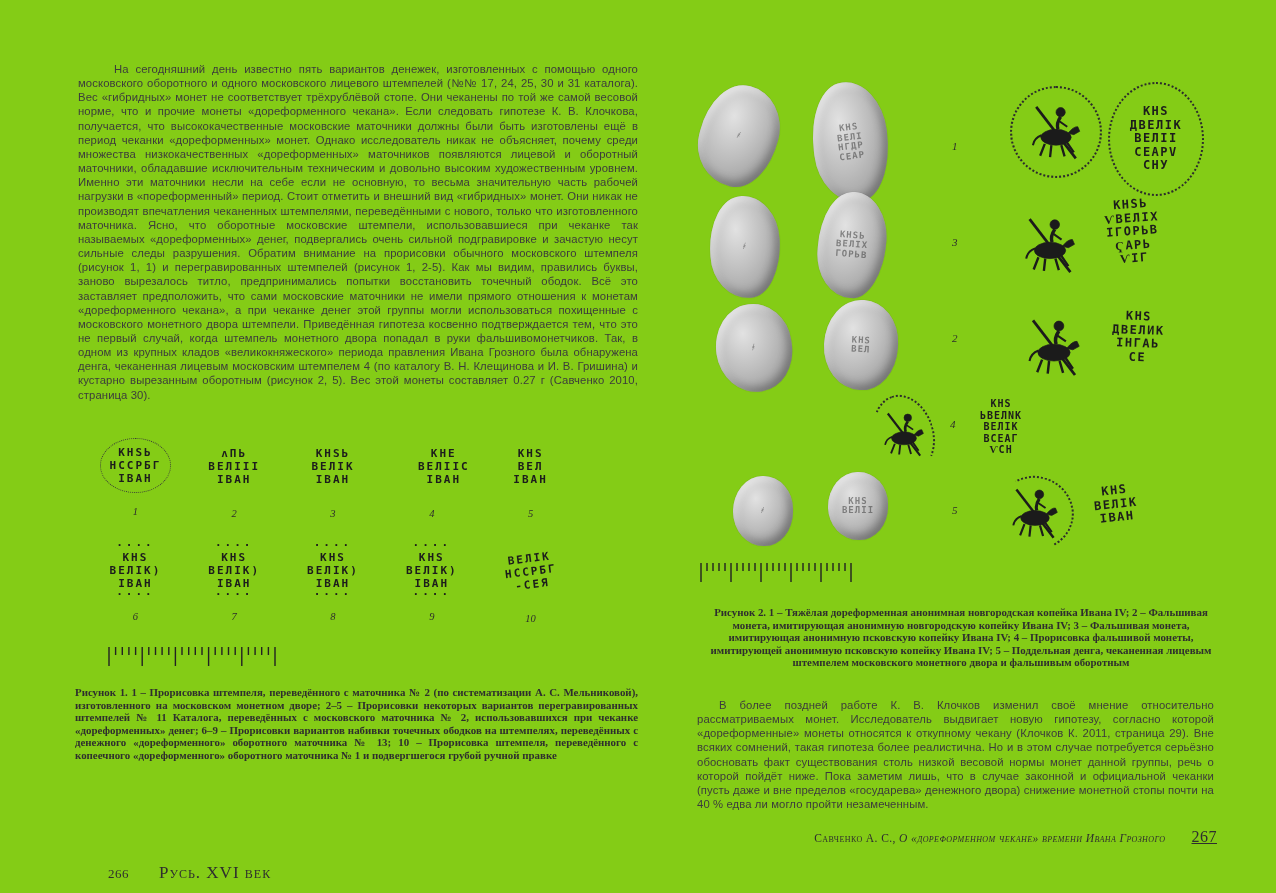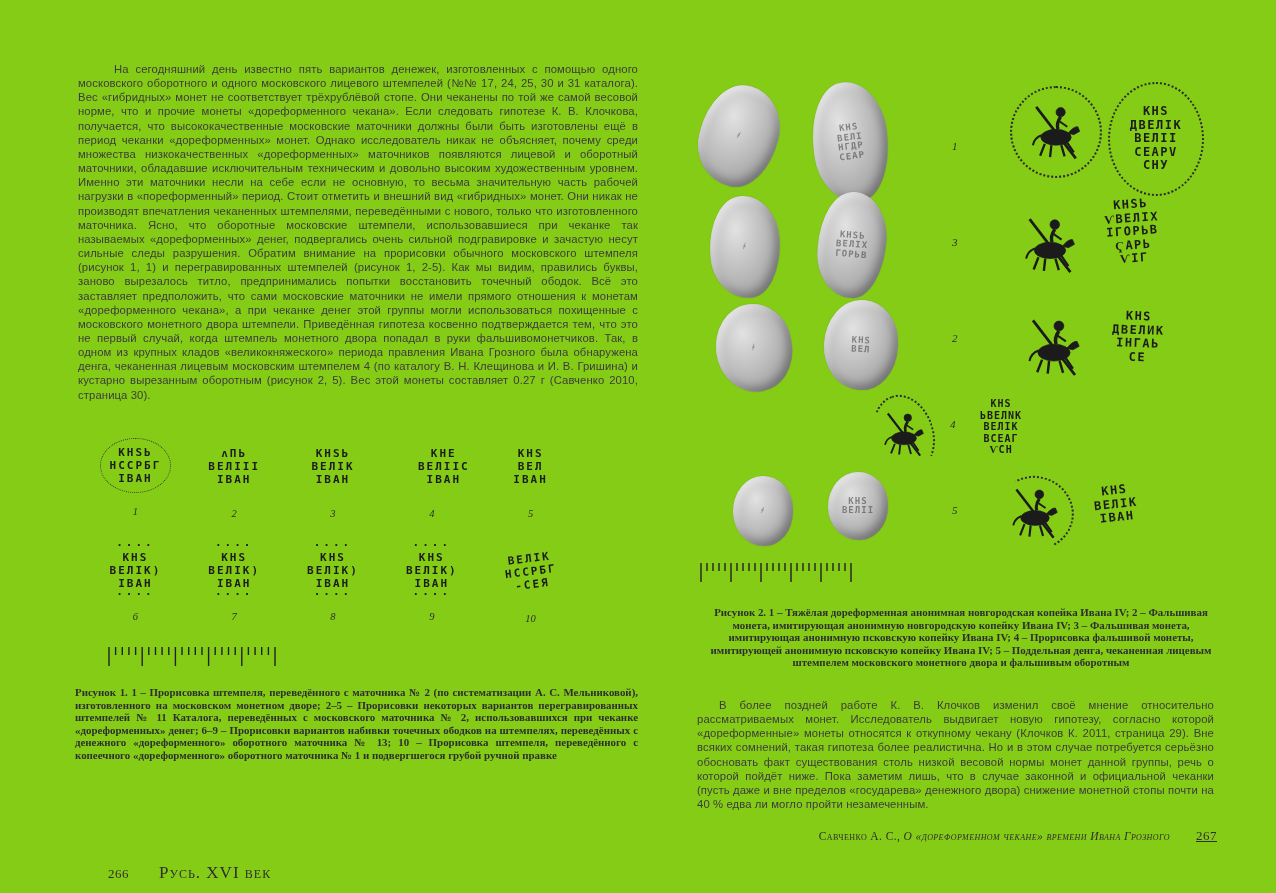--- a/index.html
+++ b/index.html
@@ -66,21 +66,21 @@
   
   .footer-left{position:absolute;left:108px;top:826px;display:flex;align-items:baseline;gap:30px;
                font-family:"Liberation Serif",serif;color:#2e2e2e;}
   .footer-left .pgnum{font-size:13px;letter-spacing:.5px;margin-top:40px;}
   .footer-left .running{font-variant:small-caps;font-size:17px;letter-spacing:1px;}
   .footer-right{position:absolute;left:697px;top:828px;width:520px;display:flex;
                 justify-content:flex-end;align-items:baseline;gap:26px;
                 font-family:"Liberation Serif",serif;color:#2e2e2e;}
   .footer-right .running{font-variant:small-caps;font-size:11.5px;letter-spacing:.4px;padding-left:48px;}
   .footer-right .running .title-it{font-style:italic;}
-  .footer-right .pgnum{font-size:13px;letter-spacing:.5px;text-decoration:underline;}
+  .footer-right .pgnum{font-size:16px;letter-spacing:.5px;text-decoration:underline;}
 </style>
 </head>
 <body>
 
 <svg width="0" height="0" style="position:absolute">
   <defs>
     <g id="horseman" stroke="#1b1b1b" fill="#1b1b1b">
       <path d="M20 12 L80 90" stroke-width="4" fill="none"></path>
       <ellipse cx="50" cy="58" rx="23" ry="12"></ellipse>
       <path d="M68 52 q9 -11 15 -10 l3 7 -9 5 z"></path>

